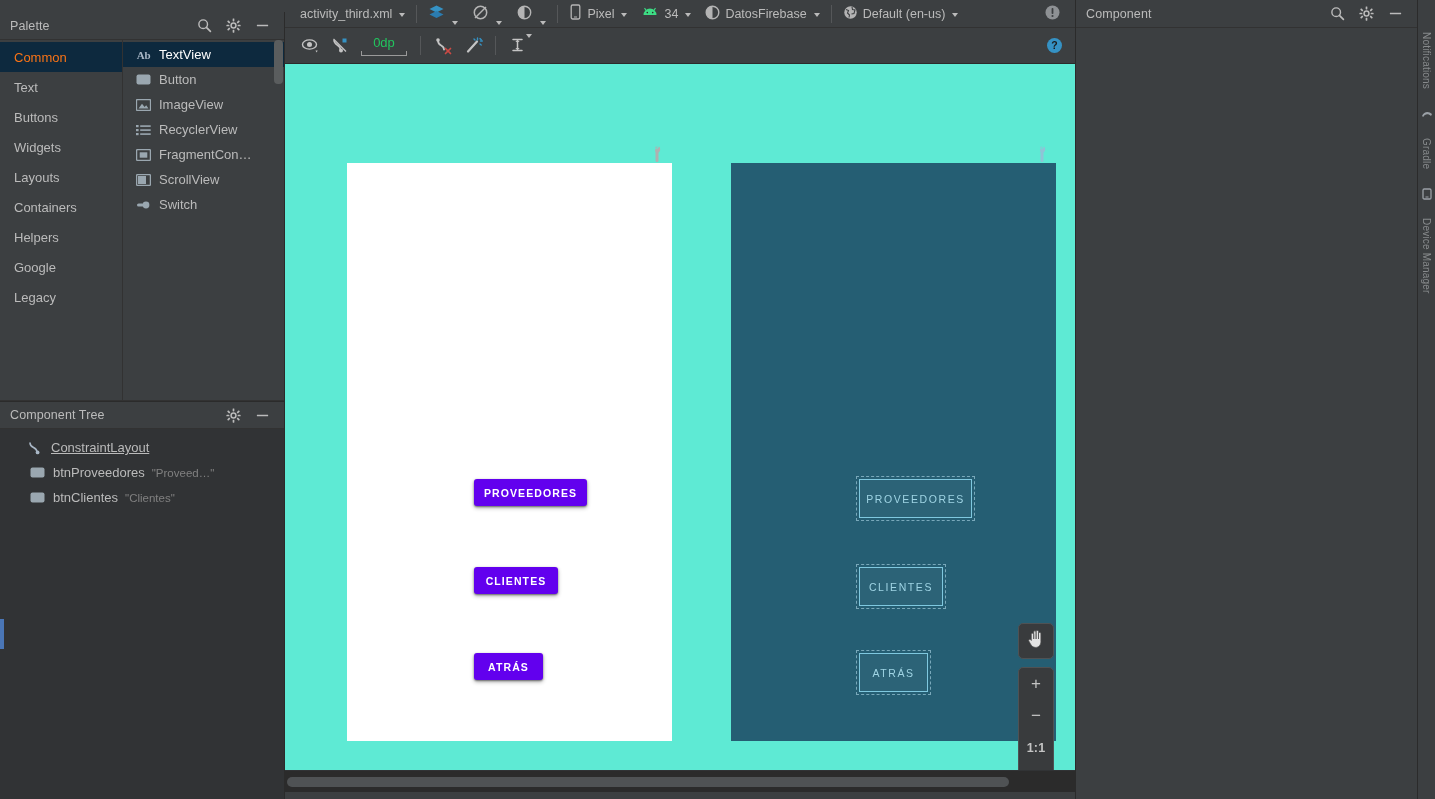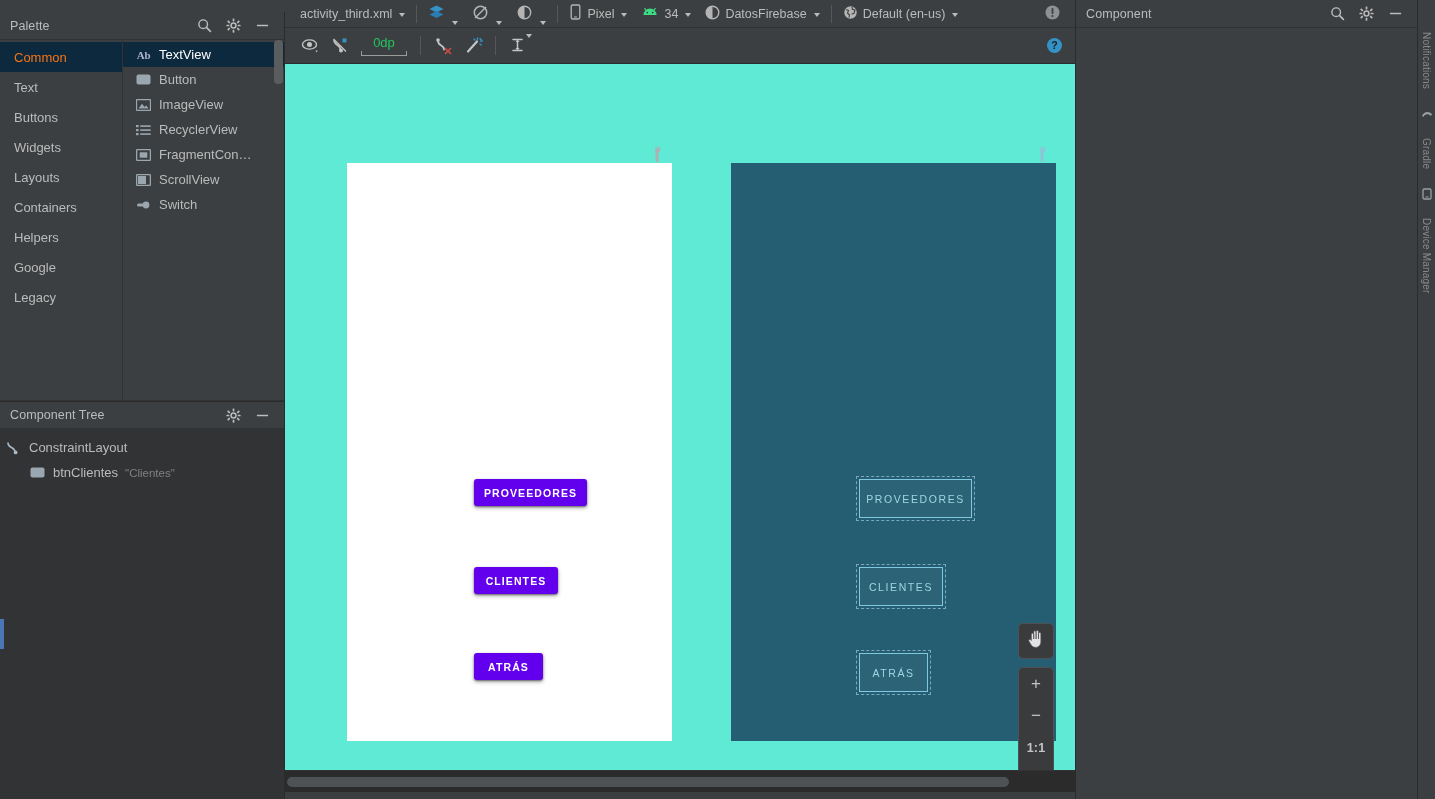--- a/index.html
+++ b/index.html
@@ -265,28 +265,37 @@
         </span>
         <span class="hicon">
           <svg width="15" height="15" viewBox="0 0 16 16">
               <line x1="2" y1="8" x2="14" y2="8" stroke="#bbb" stroke-width="1.6"></line>
             </svg>
         </span>
       </span>
     </div>
 
     <div class="ct-body">
-      <div class="ct-row" style="padding-left:4px;">
+      <div class="ct-row" style="padding-left:26px;text-decoration:underline;">
         <span class="ct-ico">
           <svg width="14" height="14" viewBox="0 0 14 14">
               <path d="M2 2 C2 7.5 9 5.5 9 11" fill="none" stroke="#a9b7c6" stroke-width="1.6" stroke-linecap="round"></path>
               <circle cx="9.6" cy="11.4" r="1.9" fill="#a9b7c6"></circle>
             </svg>
         </span>
         <span>ConstraintLayout</span>
+      </div>
+      <div class="ct-row" style="padding-left:28px;">
+        <span class="ct-ico">
+          <svg width="15" height="11" viewBox="0 0 15 11">
+              <rect x=".5" y=".5" width="14" height="10" rx="2" fill="#9aa7b0"></rect>
+            </svg>
+        </span>
+        <span>btnProveedores</span>
+        <span class="ct-sub">"Proveed…"</span>
       </div>
       <div class="ct-row" style="padding-left:28px;">
         <span class="ct-ico">
           <svg width="15" height="11" viewBox="0 0 15 11">
               <rect x=".5" y=".5" width="14" height="10" rx="2" fill="#9aa7b0"></rect>
             </svg>
         </span>
         <span>btnClientes</span>
         <span class="ct-sub">"Clientes"</span>
       </div>

